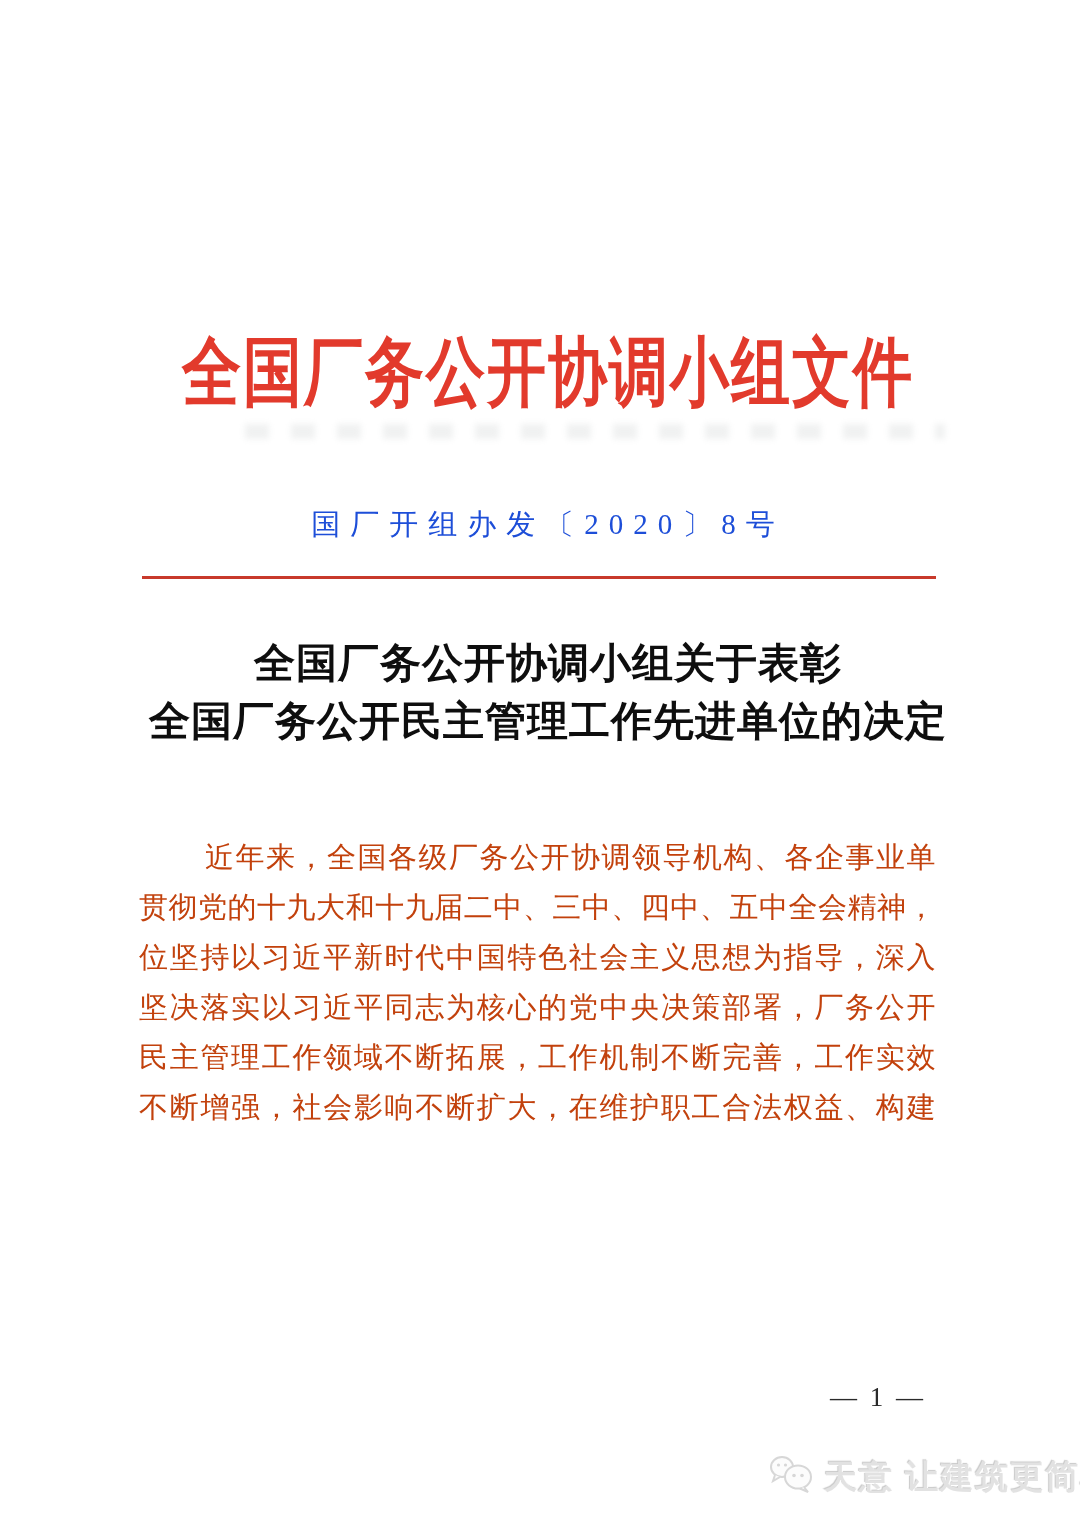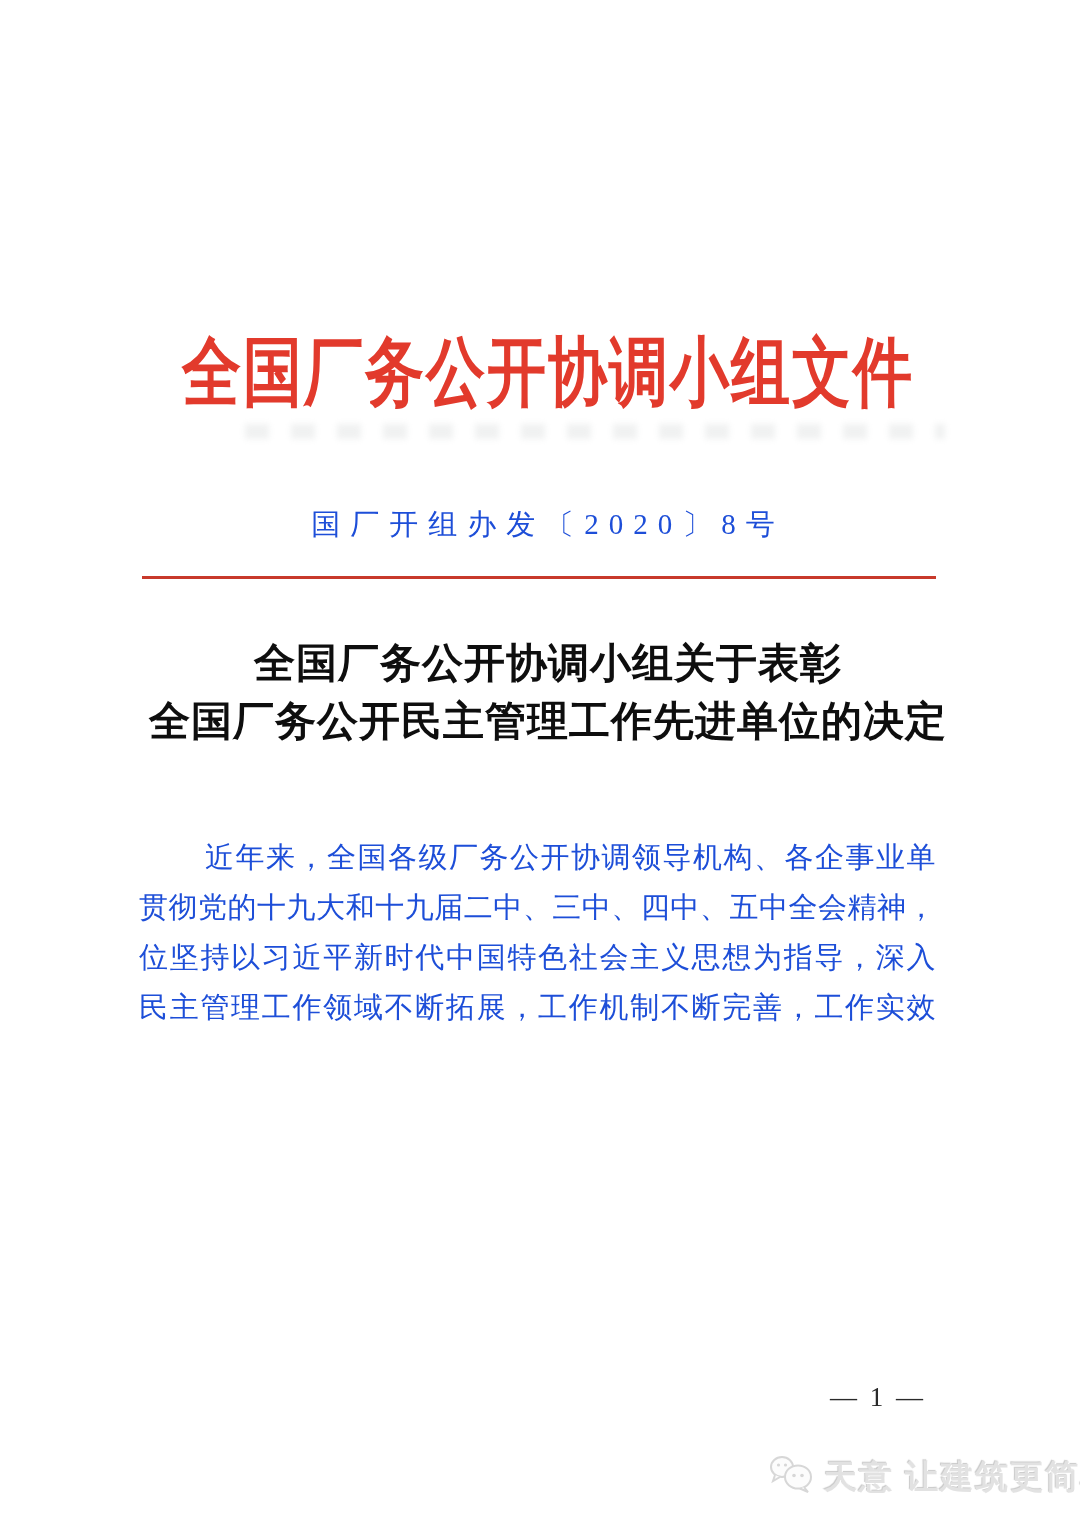--- a/index.html
+++ b/index.html
@@ -76,21 +76,21 @@
     letter-spacing: 1px;
     white-space: nowrap;
     margin-top: 18px;
   }
 
   .body-text {
     position: absolute;
     top: 832px;
     left: 139px;
     width: 797px;
-    color: #1d4ed8;
+    color: #c2410c;
     font-size: 29px;
   }
   .body-line {
     height: 50px;
     line-height: 50px;
     text-align: justify;
     text-align-last: justify;
     text-justify: inter-character;
     letter-spacing: 0.5px;
     overflow: hidden;
@@ -143,21 +143,23 @@
 
   <div class="doc-title">
     <div>全国厂务公开协调小组关于表彰</div>
     <div>全国厂务公开民主管理工作先进单位的决定</div>
   </div>
 
   <div class="body-text">
     <div class="body-line indent">近年来，全国各级厂务公开协调领导机构、各企事业单</div>
     <div class="body-line">贯彻党的十九大和十九届二中、三中、四中、五中全会精神，</div>
     <div class="body-line">位坚持以习近平新时代中国特色社会主义思想为指导，深入</div>
+    <div class="body-line">坚决落实以习近平同志为核心的党中央决策部署，厂务公开</div>
     <div class="body-line">民主管理工作领域不断拓展，工作机制不断完善，工作实效</div>
+    <div class="body-line">不断增强，社会影响不断扩大，在维护职工合法权益、构建</div>
   </div>
 
   <div class="page-number">— 1 —</div>
 
   <div class="watermark">
     <span class="watermark-logo">
       <svg width="48" height="42" viewBox="0 0 48 42" xmlns="http://www.w3.org/2000/svg">
         <g fill="none" stroke="#d7d7d7" stroke-width="2">
           <ellipse cx="14" cy="13" rx="11" ry="10" fill="#fcfcfc"></ellipse>
           <path d="M7 21 L5 27 L12 23" fill="#fcfcfc"></path>

